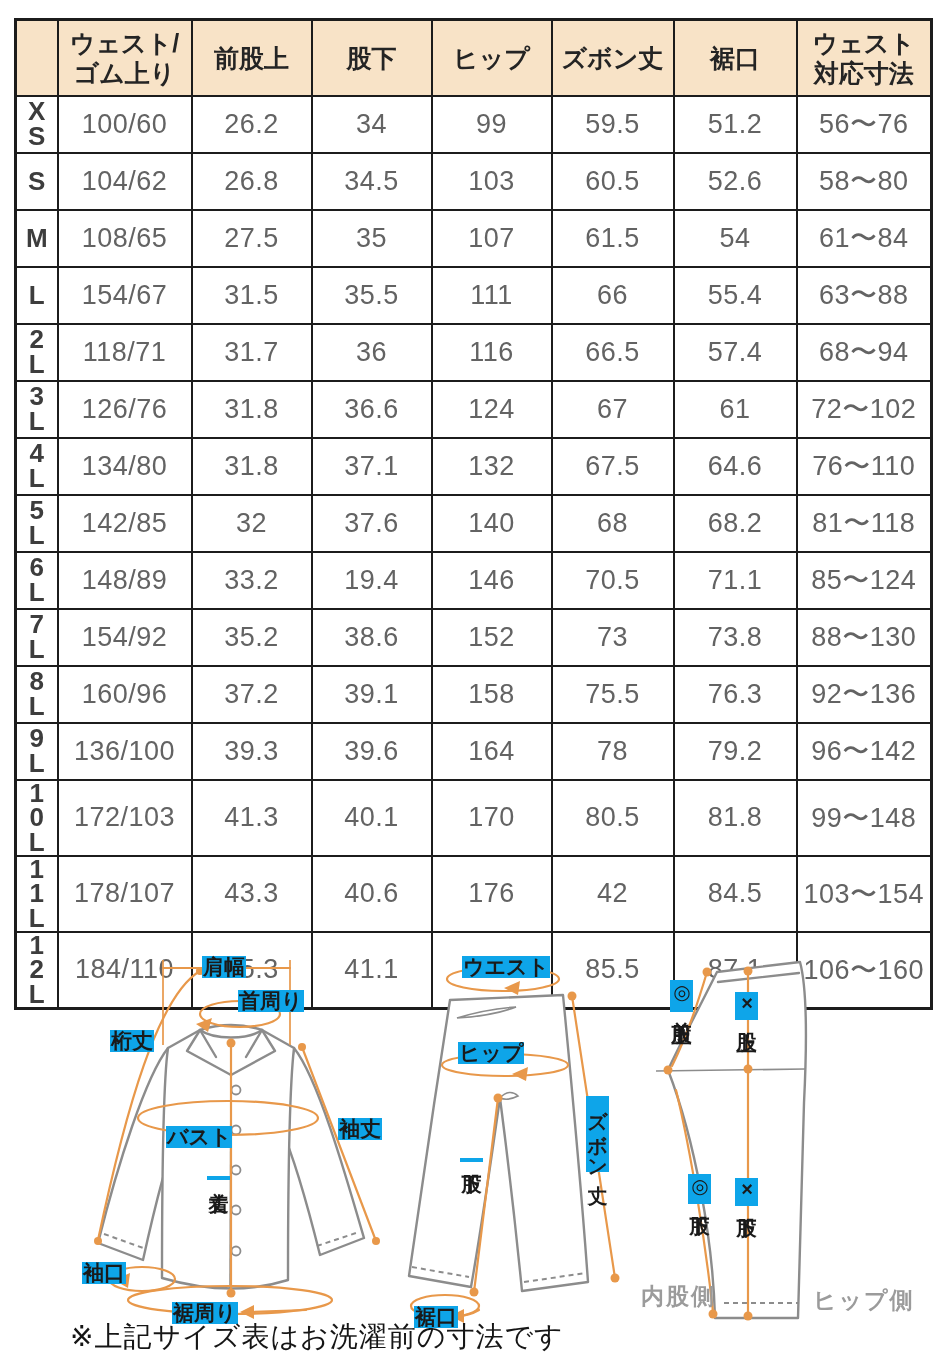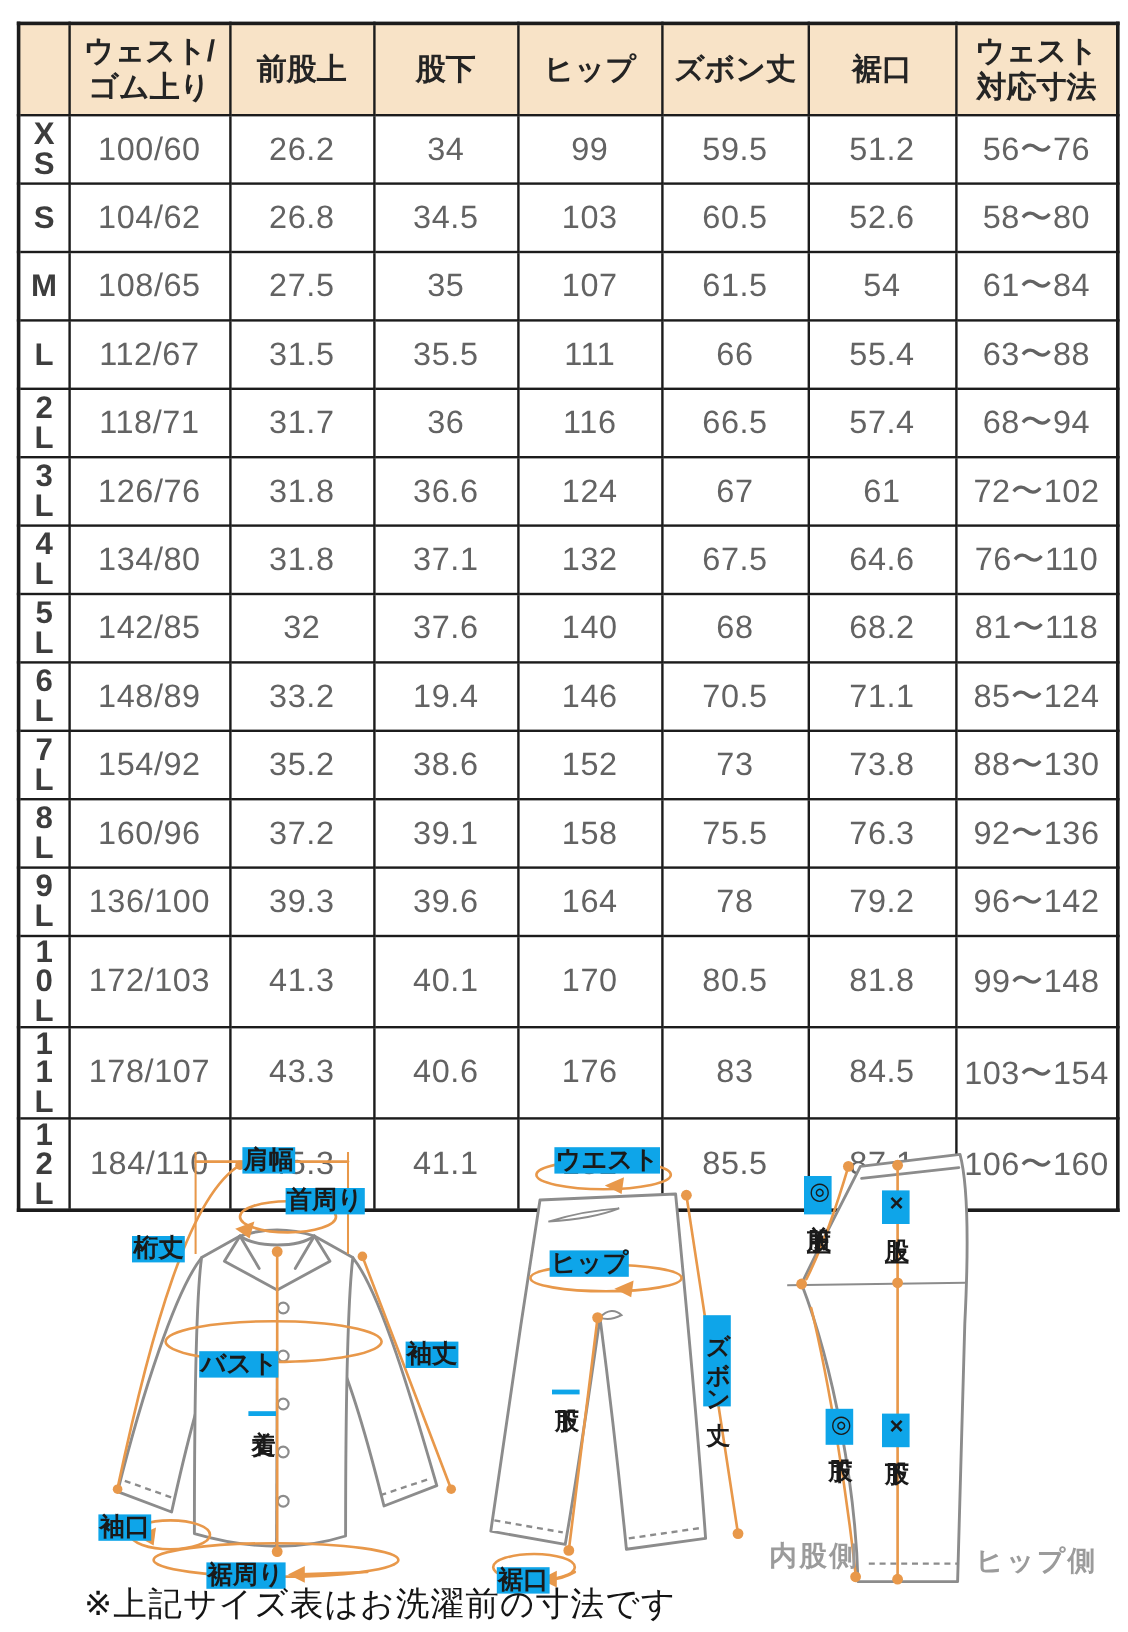--- a/index.html
+++ b/index.html
@@ -132,21 +132,21 @@
           <td>108/65</td>
           <td>27.5</td>
           <td>35</td>
           <td>107</td>
           <td>61.5</td>
           <td>54</td>
           <td>61〜84</td>
         </tr>
         <tr>
           <th>L</th>
-          <td>112/67</td>
+          <td>154/67</td>
           <td>31.5</td>
           <td>35.5</td>
           <td>111</td>
           <td>66</td>
           <td>55.4</td>
           <td>63〜88</td>
         </tr>
         <tr>
           <th>2
 L</th>
@@ -248,21 +248,21 @@
           <td>99〜148</td>
         </tr>
         <tr>
           <th>1
 1
 L</th>
           <td>178/107</td>
           <td>43.3</td>
           <td>40.6</td>
           <td>176</td>
-          <td>83</td>
+          <td>42</td>
           <td>84.5</td>
           <td>103〜154</td>
         </tr>
         <tr>
           <th>1
 2
 L</th>
           <td>184/110</td>
           <td>45.3</td>
           <td>41.1</td>

